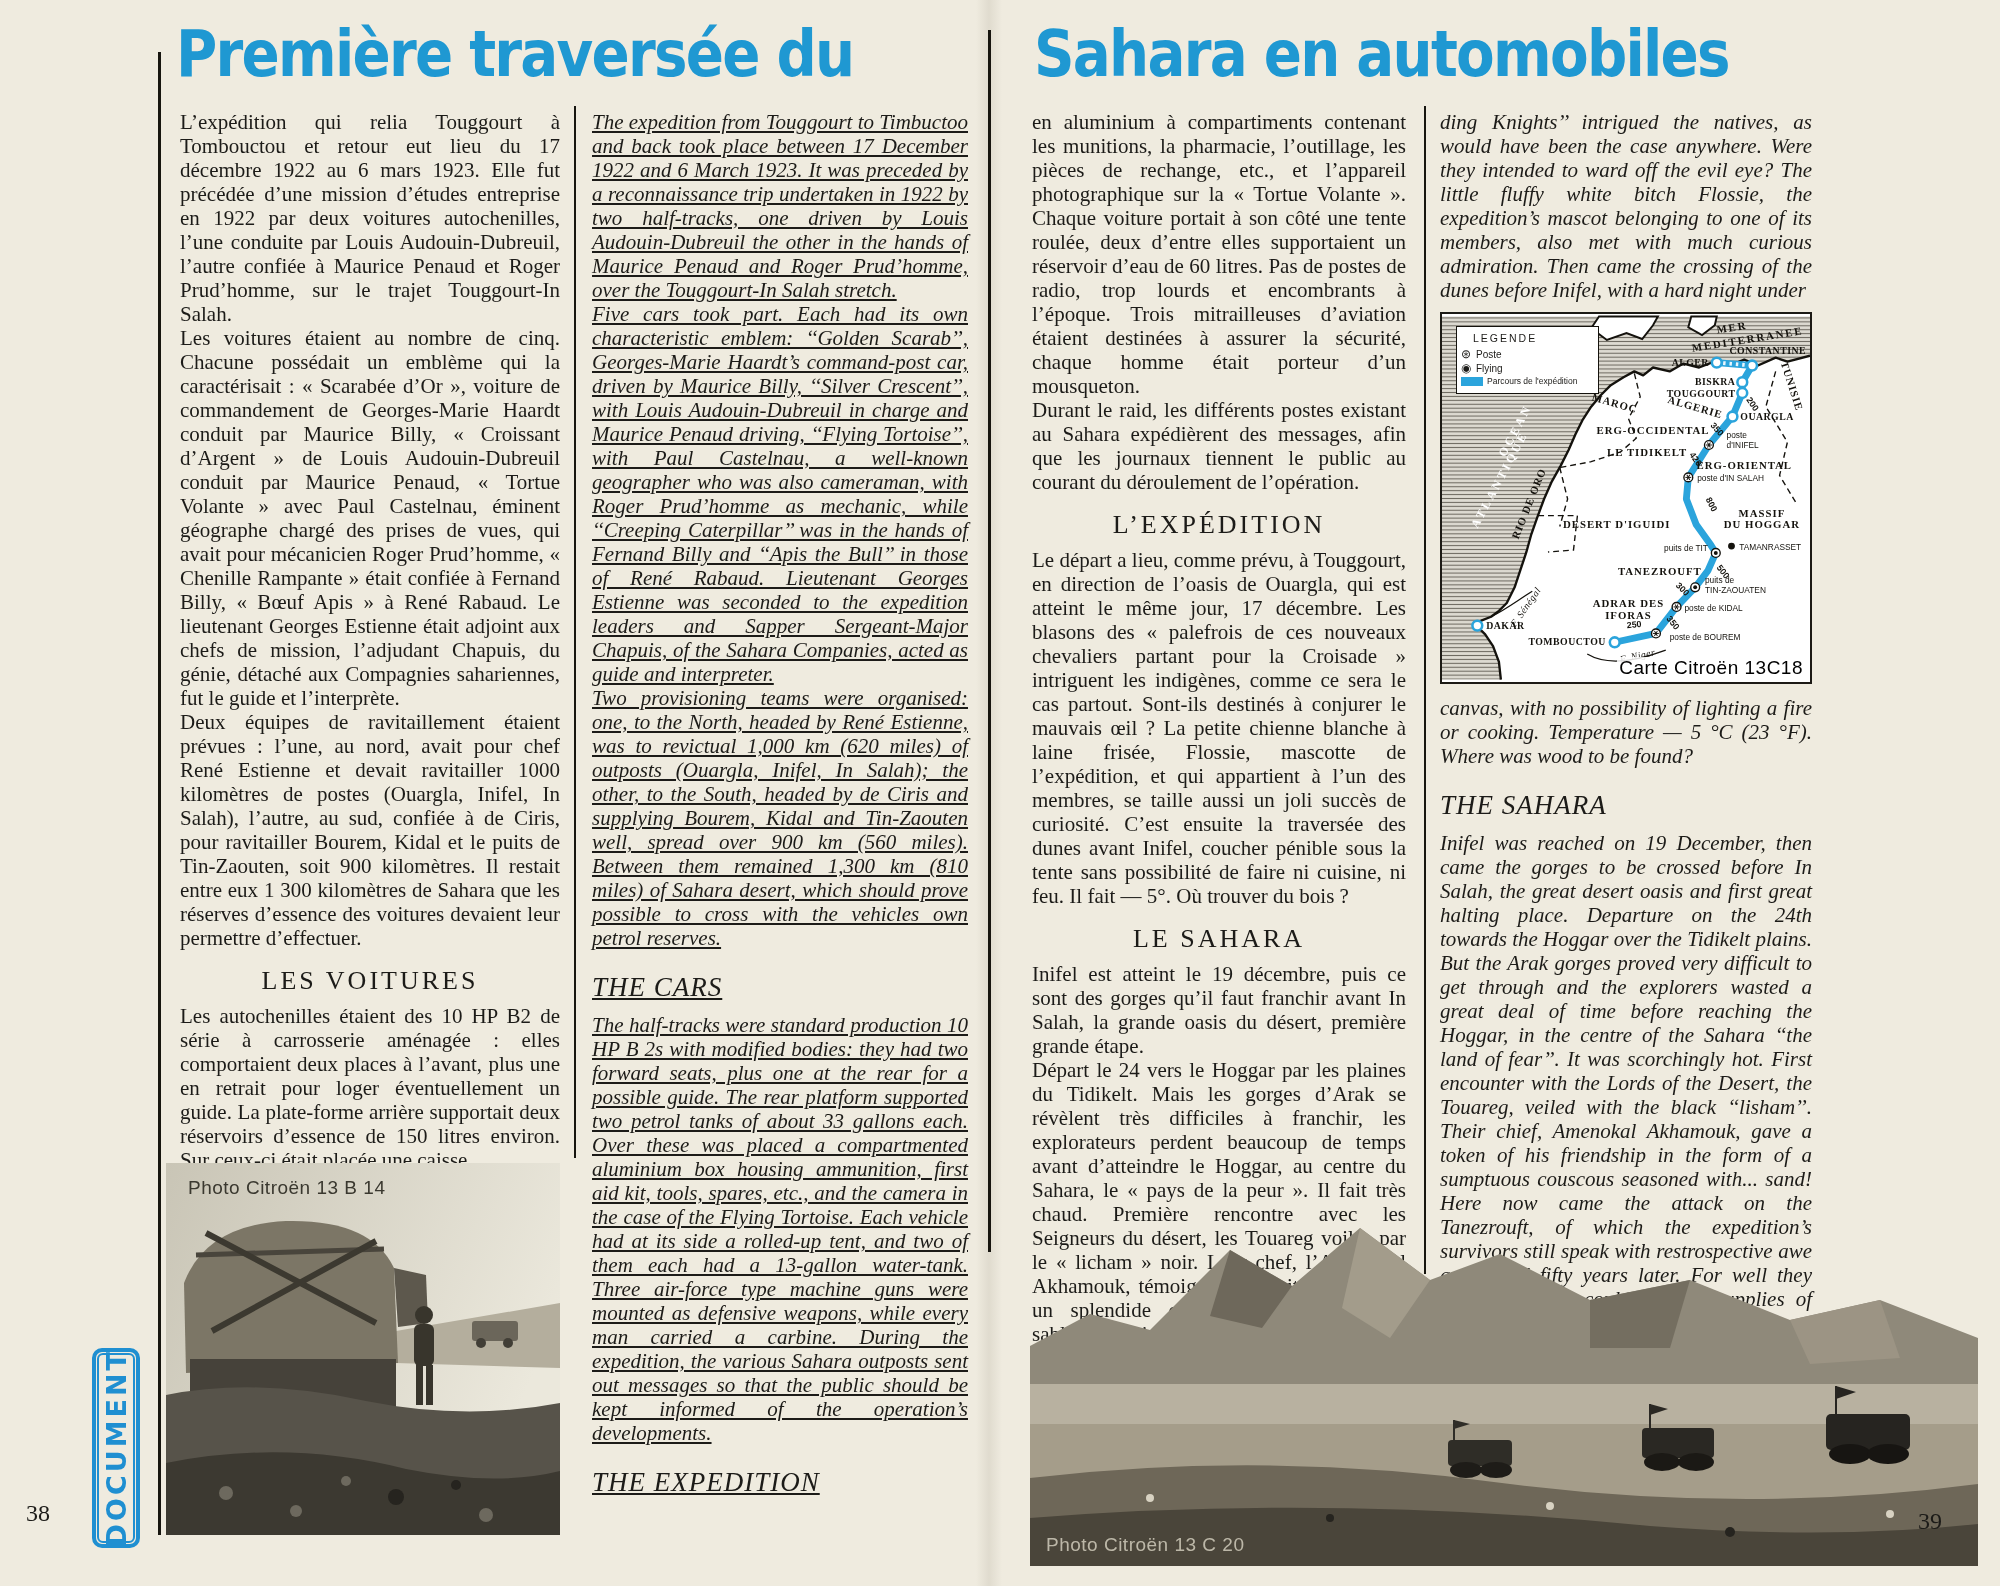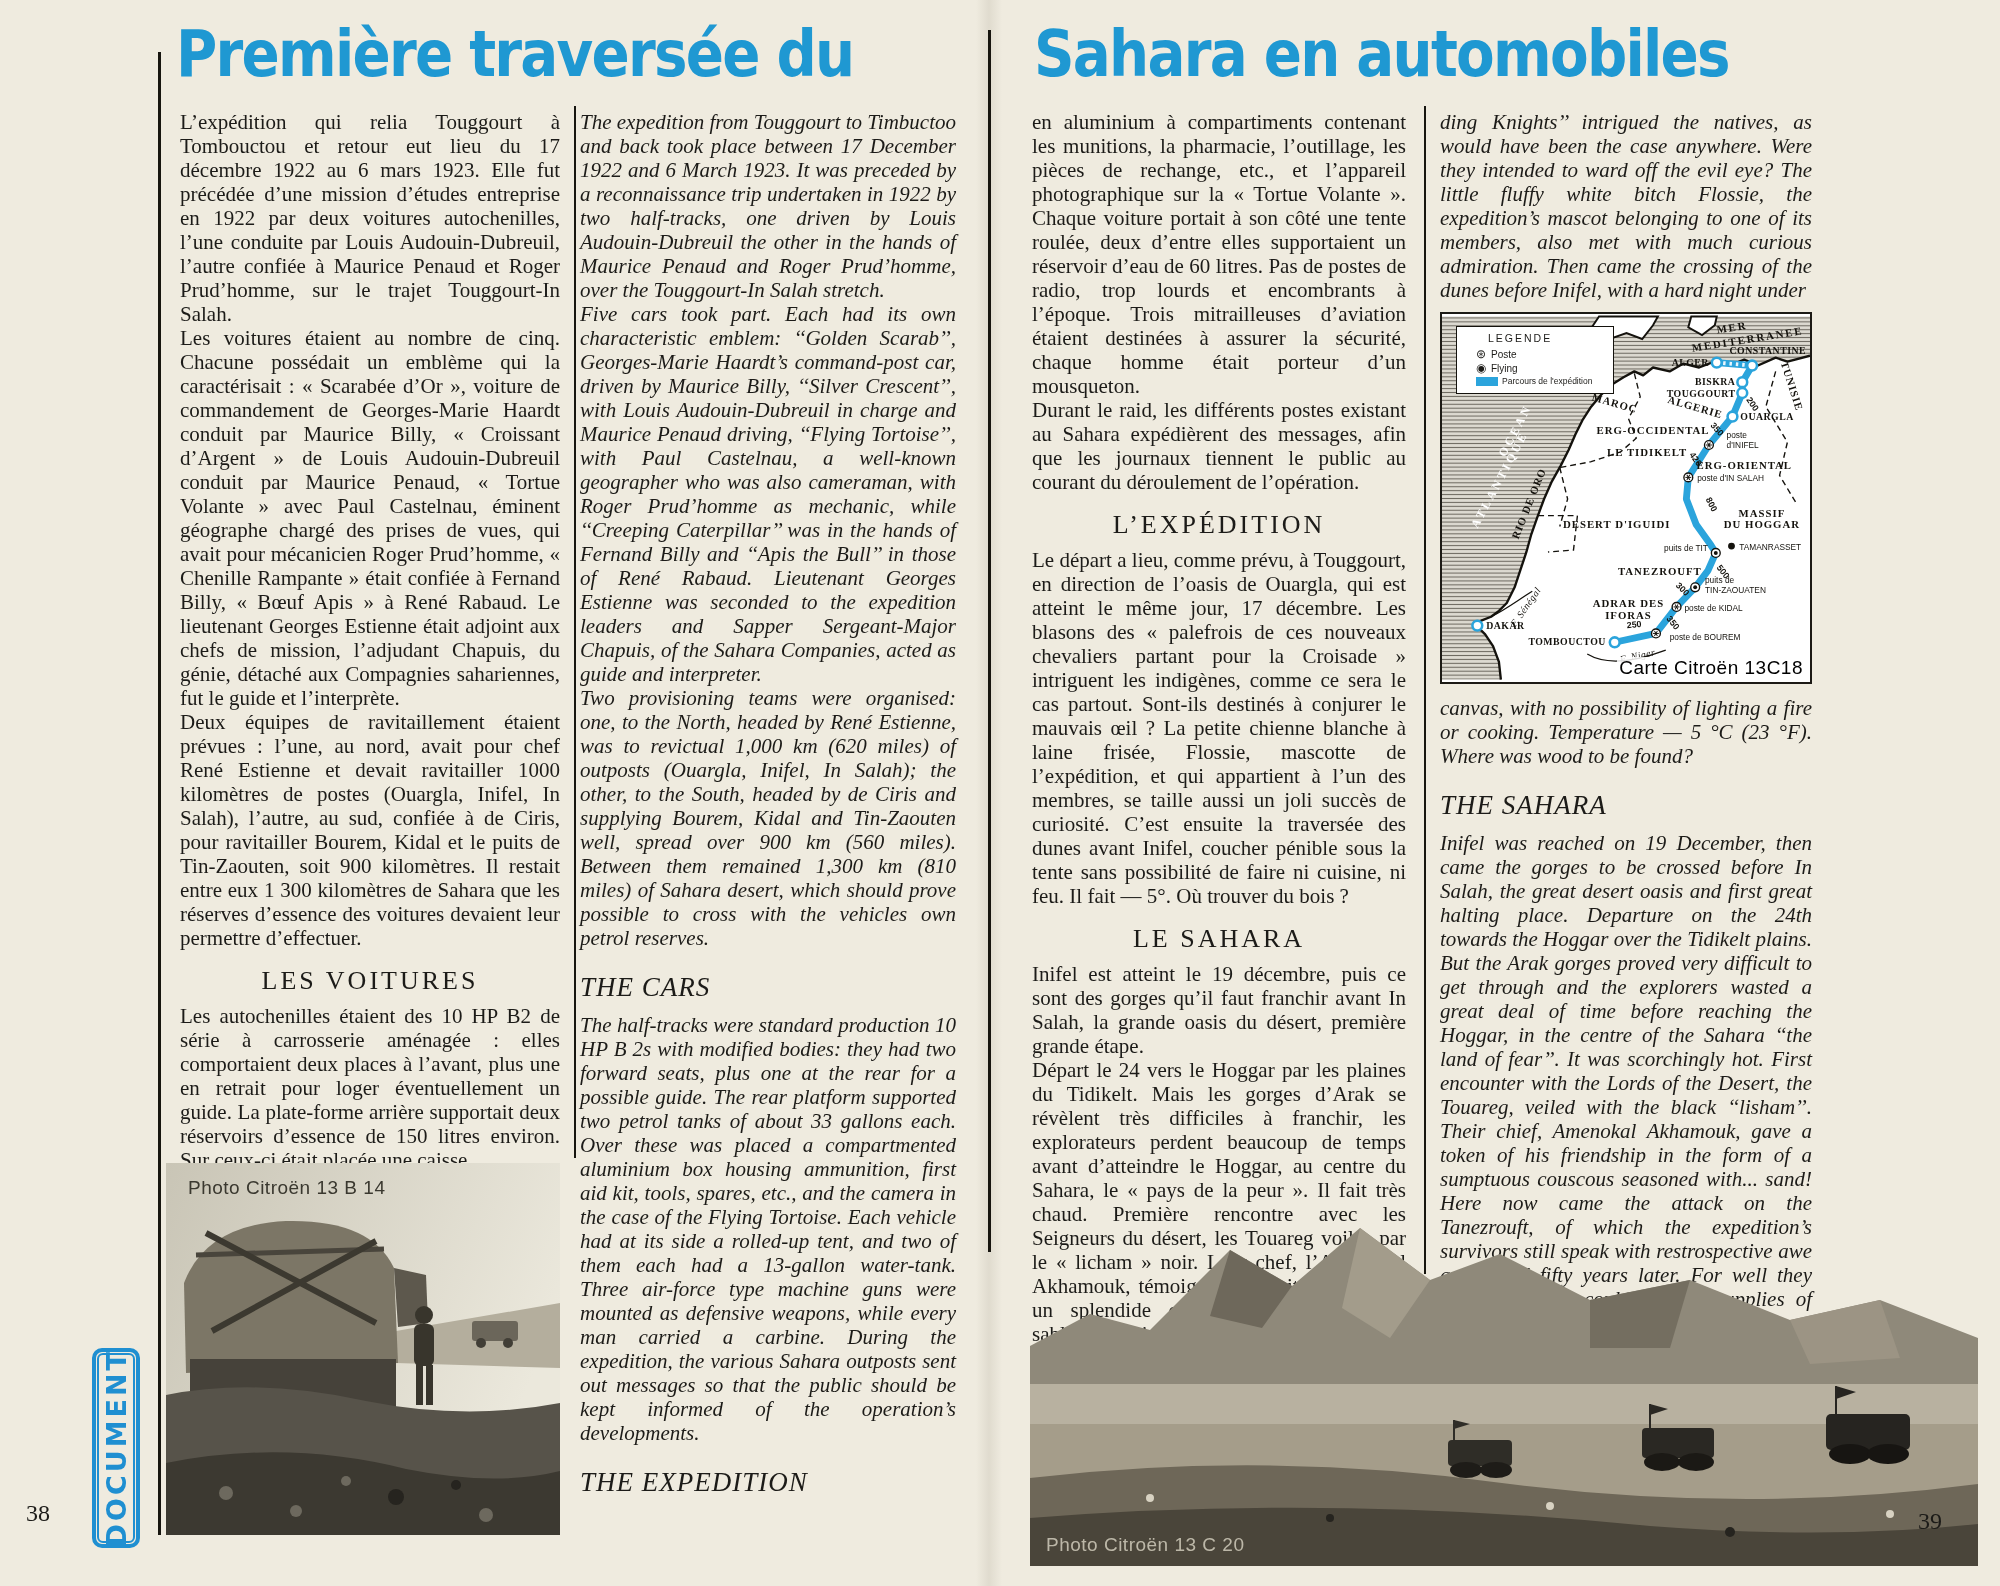--- a/index.html
+++ b/index.html
@@ -20,21 +20,21 @@
   }
   #title-left{left:176px;}
   #title-right{left:1034px;}
   
   .vrule{position:absolute;background:#17150f;}
   
   .col{position:absolute;top:110px;text-align:justify;}
   .col p{margin:0;font-size:21px;line-height:24px;}
   .col p.en{font-style:italic;font-family:"Liberation Serif",serif;}
   #col1{left:180px;width:380px;}
-  #col2{left:580px;width:376px;}
+  #col2{left:592px;width:376px;text-decoration:underline;}
   #col3{left:1032px;width:374px;}
   #col4{left:1440px;width:372px;}
   .h-fr{
     text-align:center;font-size:26px;letter-spacing:3px;
     margin:16px 0 8px 0;font-weight:normal;
   }
   .h-en{
     font-style:italic;font-size:27px;letter-spacing:1px;
     margin:22px 0 10px 0;font-weight:normal;text-align:left;
   }
@@ -54,21 +54,21 @@
   #map-svg .city{font:bold 10px "Liberation Serif",serif;letter-spacing:.5px;}
   #map-svg .small2{font:8.5px "Liberation Sans",sans-serif;}
   #map-svg .dist{font:bold 9px "Liberation Sans",sans-serif;}
   #map-svg .sea{font:bold 11px "Liberation Serif",serif;letter-spacing:2px;}
   #map-svg .ocean{font:bold 12px "Liberation Serif",serif;letter-spacing:3px;fill:#fff;}
   #map-svg .river{font:italic 10px "Liberation Serif",serif;letter-spacing:.5px;}
   #map-legend{
     position:absolute;left:14px;top:12px;width:132px;
     background:#fff;border:1.5px solid #14120d;
     font-family:"Liberation Sans",sans-serif;font-size:10px;
-    padding:4px 5px 5px 19px;z-index:3;
+    padding:4px 5px 5px 4px;z-index:3;
   }
   #map-legend .lg-title{text-align:left;letter-spacing:2px;margin:1px 0 4px 12px;font-size:10.5px;}
   #map-legend .lg-row{display:flex;align-items:center;margin:2px 0;}
   #map-legend .sym{width:15px;font-size:12px;line-height:12px;}
   #map-legend .sym-bar{width:22px;height:9px;background:#2ba4dc;margin-right:4px;}
   #map-legend .lg-route{font-size:8.5px;}
   #map-caption{
     position:absolute;right:5px;bottom:3px;z-index:3;
     font-family:"Liberation Sans",sans-serif;font-size:19px;color:#000000;
     background:rgba(255,255,255,.85);padding:0 2px;letter-spacing:.5px;

